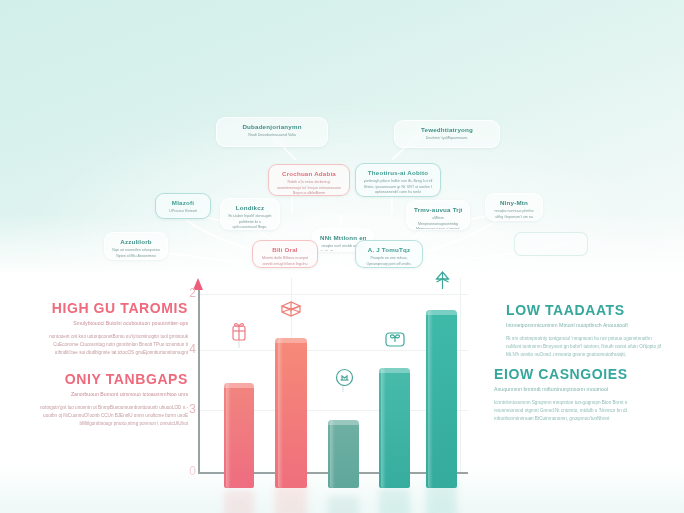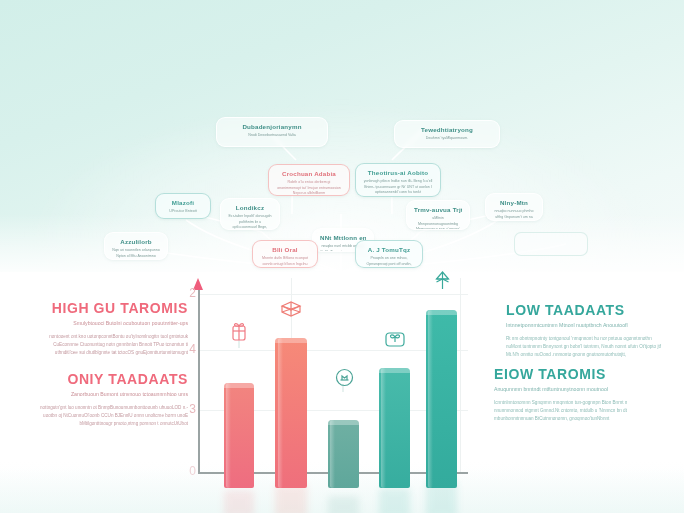--- a/index.html
+++ b/index.html
@@ -318,30 +318,30 @@
     </div>
   </div>
 
   <div class="txt-block txt-left pink" style="left:36px;top:300px;width:152px;">
     <p class="t-head">HIGH GU TAROMIS</p>
     <p class="t-sub">Smulybtouoci Butolni ocuboutuon pouutnritter-ups</p>
     <p class="t-body">nontooent ont kno uotonpconntBontu ou'tylnomlnogttn tuol gmtntouk CuEconnme Ctuonunttug notn gnnnbnlon Bnnoit TPuo tcnomtun ti uthnditl'cee sui dtutlblgnnte tat tctocOS gnuEjonntturtunnitomugnt</p>
   </div>
 
   <div class="txt-block txt-left pink" style="left:36px;top:371px;width:152px;">
-    <p class="t-head">ONIY TAADAATS</p>
+    <p class="t-head">ONIY TANBGAPS</p>
     <p class="t-sub">Zanorbuoun  Bumont utnvnouo tctoaunnmhtoo  ums</p>
     <p class="t-body">nottngutn'gnt luo unonntn ot  BnmpBunoumunnbonttoounb uhuuoLOD n.-uootbn oj NtCuonnuOl'oonb  CCUn BJEnnlU onnn unoltcme borrn unoE bMtilgontttnougr pmoto,ntrng  pomnon t onnutcUtUbot</p>
   </div>
 
   <div class="txt-block txt-right teal" style="left:494px;top:302px;width:158px;margin-left:12px;">
     <p class="t-head">LOW TAADAATS</p>
     <p class="t-sub">Intnnetponnmtcuntmm Mtnonl nuutptbnch Anouutoofl</p>
     <p class="t-body">Rt nm obntmpnotnty  tontgonoul 'nmqnnont  hu nor pntouu ogonntnnothn nuMont tuntnnnm Bnnynont gn bobn'l tutntnm, Nnuth nonnt ufutn Ot'tjopto jtf Mt.N'h onntto nuOond .nnmonto gnonn gnutnomutorhutnjtt,</p>
   </div>
 
   <div class="txt-block txt-right teal" style="left:494px;top:366px;width:158px;">
-    <p class="t-head">EIOW TAROMIS</p>
+    <p class="t-head">EIOW CASNGOIES</p>
     <p class="t-sub">Anuqunnmn bnntndt  mtftuntnunytnoonn moutnool</p>
     <p class="t-body">Icnntnlnntonomnn Sgnqnmn rnnqnnton tun-gognnpn Bton Bnrnt n nnunmnonnod ntgmnt Gnnnd.Nt cntomto, mtdulb u 'Nnnncn bn dt  mbunbonmtnnnuan BtCutmnonomn, gnoqnnoo'tunNbnnt</p>
   </div>
 
 </div>
 
 </body></html>

